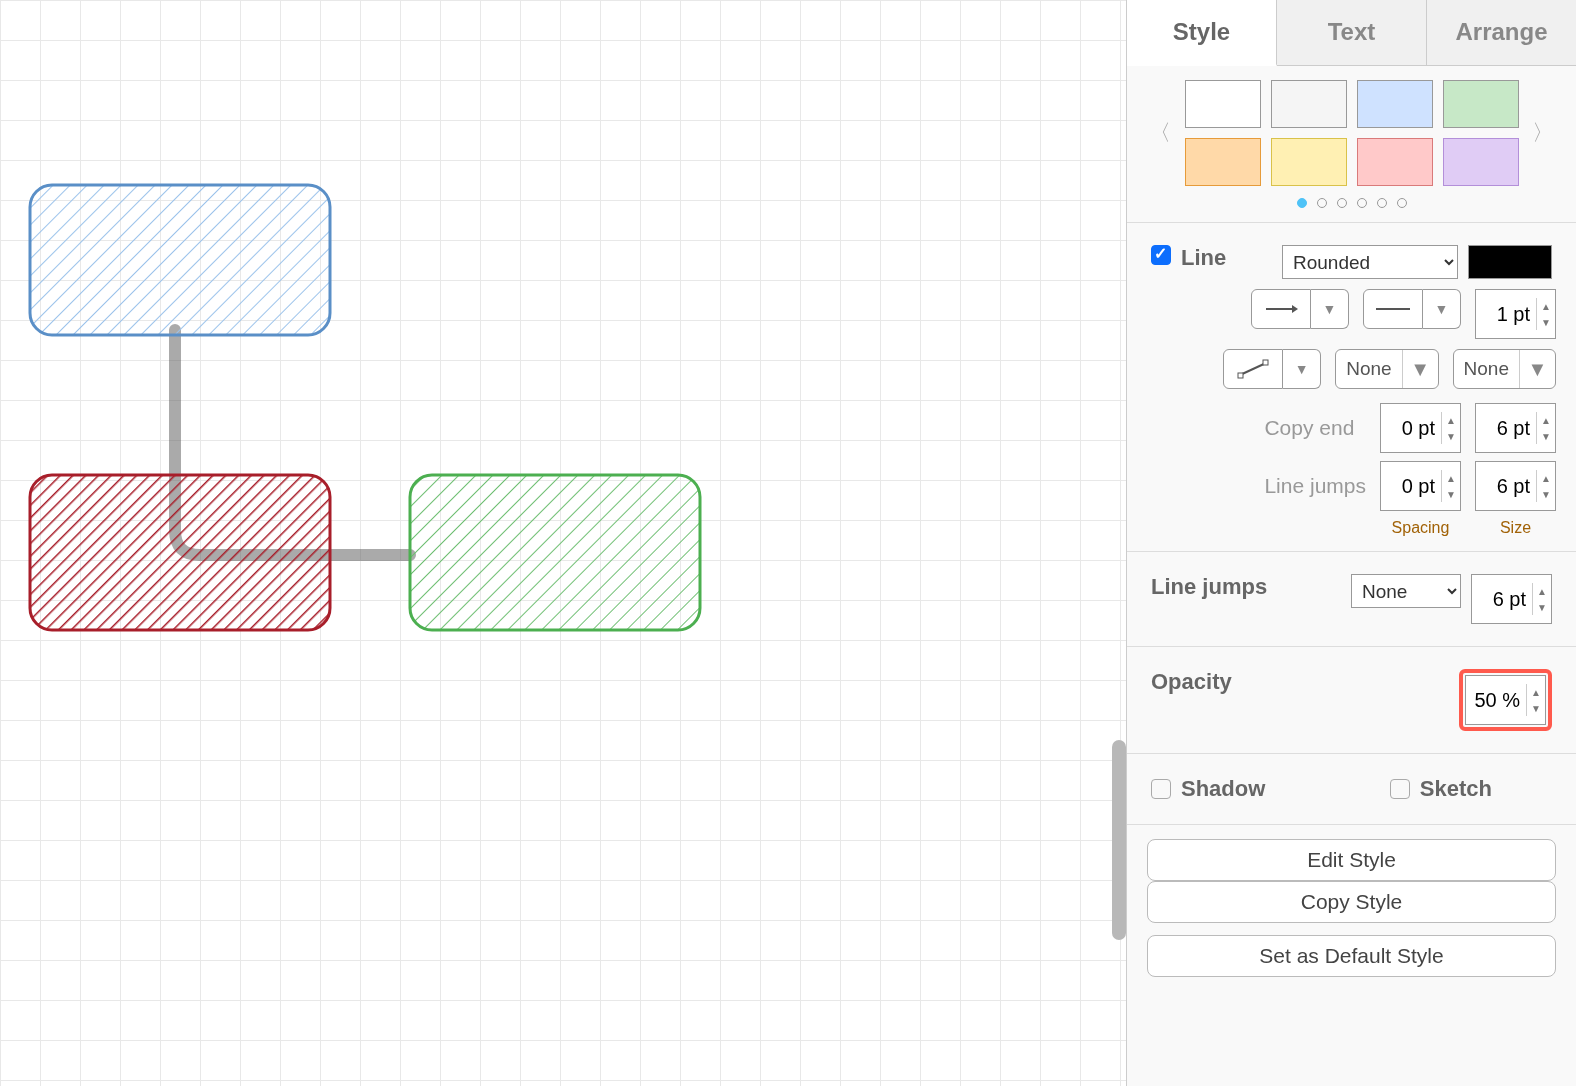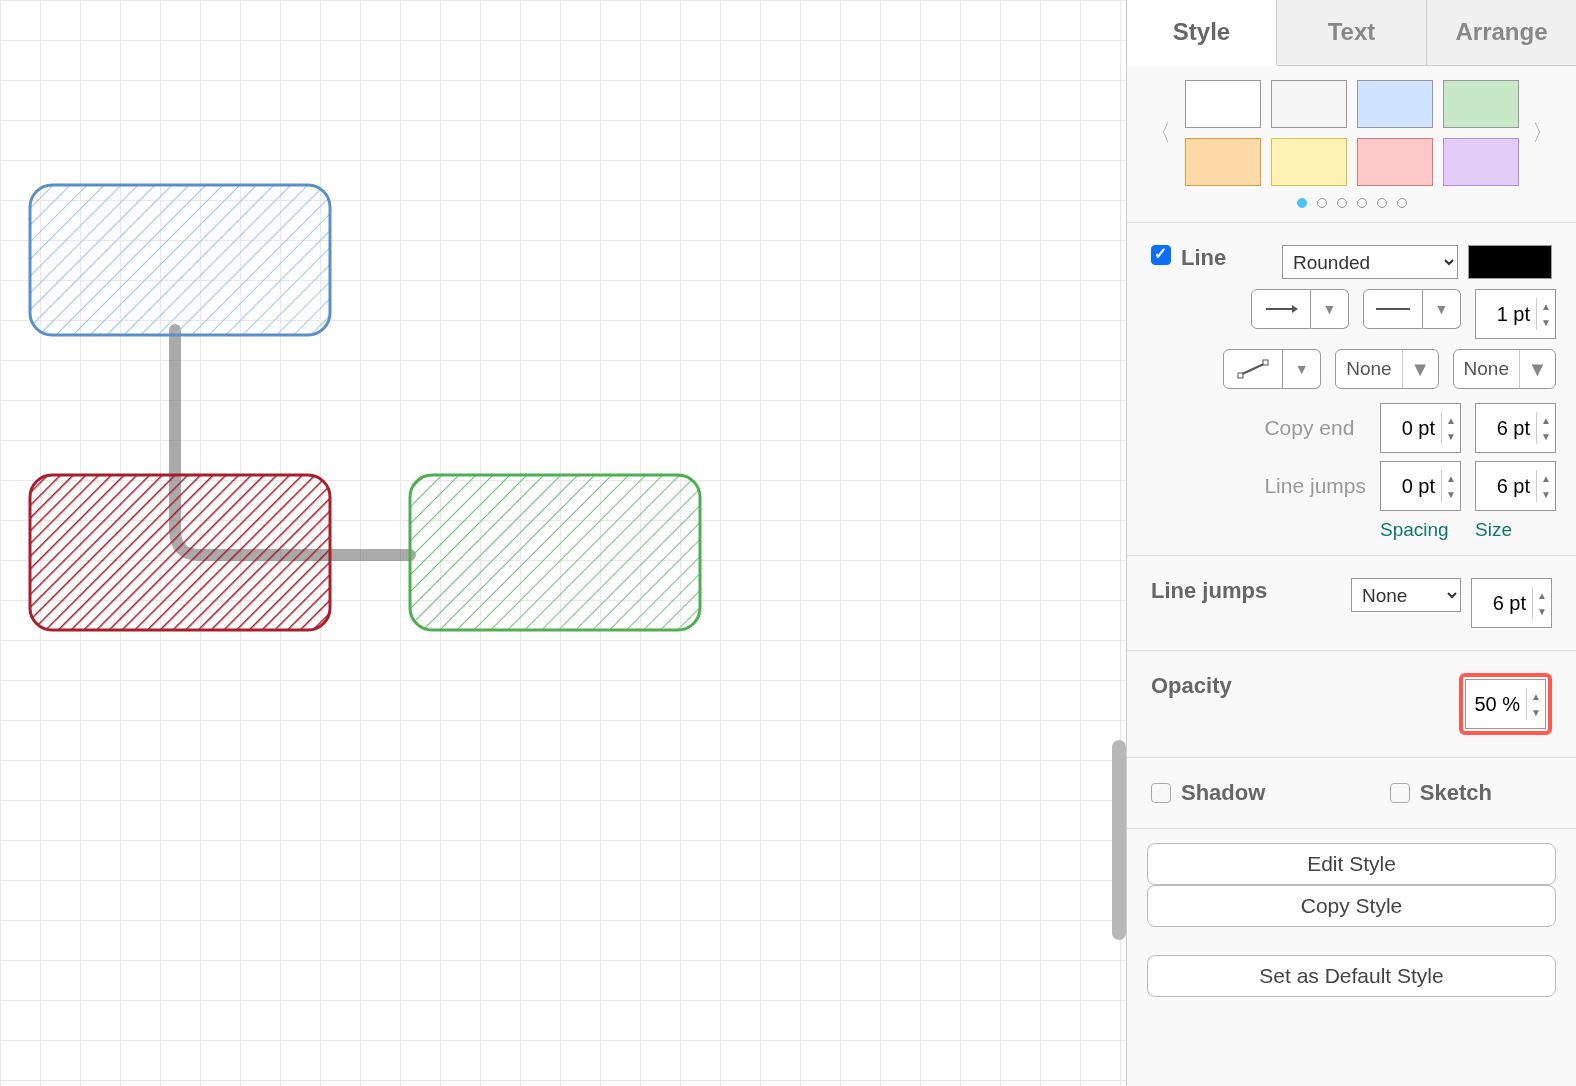--- a/index.html
+++ b/index.html
@@ -38,21 +38,21 @@
 .num-field .spin span { height:16px; width:18px; display:flex; align-items:center; justify-content:center; font-size:10px; color:#777; cursor:pointer; }
 .btn { height:42px; border:1px solid #bbb; border-radius:8px; background:#fff; font-size:21px; color:#444; cursor:pointer; display:flex; align-items:center; justify-content:center; }
 .btn-row { display:flex; gap:12px; }
 .btn-row .btn { flex:1; }
 .opacity-highlight { border:4px solid #ff5a4d; border-radius:6px; padding:2px; }
 .line-group { display:flex; flex-wrap:wrap; gap:14px; margin-top:10px; justify-content:flex-end; }
 .combo-group { display:flex; height:40px; border:1px solid #999; border-radius:6px; overflow:hidden; background:#fff; }
 .combo-group .cg-label { padding:0 10px; display:flex; align-items:center; font-size:19px; color:#555; }
 .combo-group .cg-caret { width:36px; border-left:1px solid #ccc; display:flex; align-items:center; justify-content:center; color:#888; cursor:pointer; }
 .lineend-grid { display:grid; grid-template-columns: auto auto auto; gap:8px 14px; align-items:center; margin-top:14px; justify-content:flex-end; }
-.sublabel { color:#0f766e; font-size:19px; }
+.sublabel { text-align:center; color:#a16207; font-size:16px; }
 </style>
 </head>
 <body>
 
 <div class="canvas-area">
   <svg width="100%" height="100%" style="position:absolute; top:0; left:0;">
     <defs>
       <pattern id="hatch-blue" patternUnits="userSpaceOnUse" width="12" height="12" patternTransform="rotate(45)">
         <line x1="0" y1="0" x2="0" y2="12" stroke="#9cc3eb" stroke-width="2"></line>
       </pattern>
@@ -251,18 +251,18 @@
       <div style="flex:1"></div>
       <div style="display:flex; align-items:center; gap:10px; margin-right:60px">
         <input type="checkbox" class="chk" style="">
         <span class="label">Sketch</span>
       </div>
     </div>
   </div>
 
   <div class="section" style="border-bottom:none">
     <div class="btn" style="">Edit Style</div>
-    <div class="btn-row" style="margin-bottom:28px">
+    <div class="btn-row" style="margin-bottom:12px">
       <div class="btn">Copy Style</div>
     </div>
     <div class="btn">Set as Default Style</div>
   </div>
 </div>
 
 </body></html>

